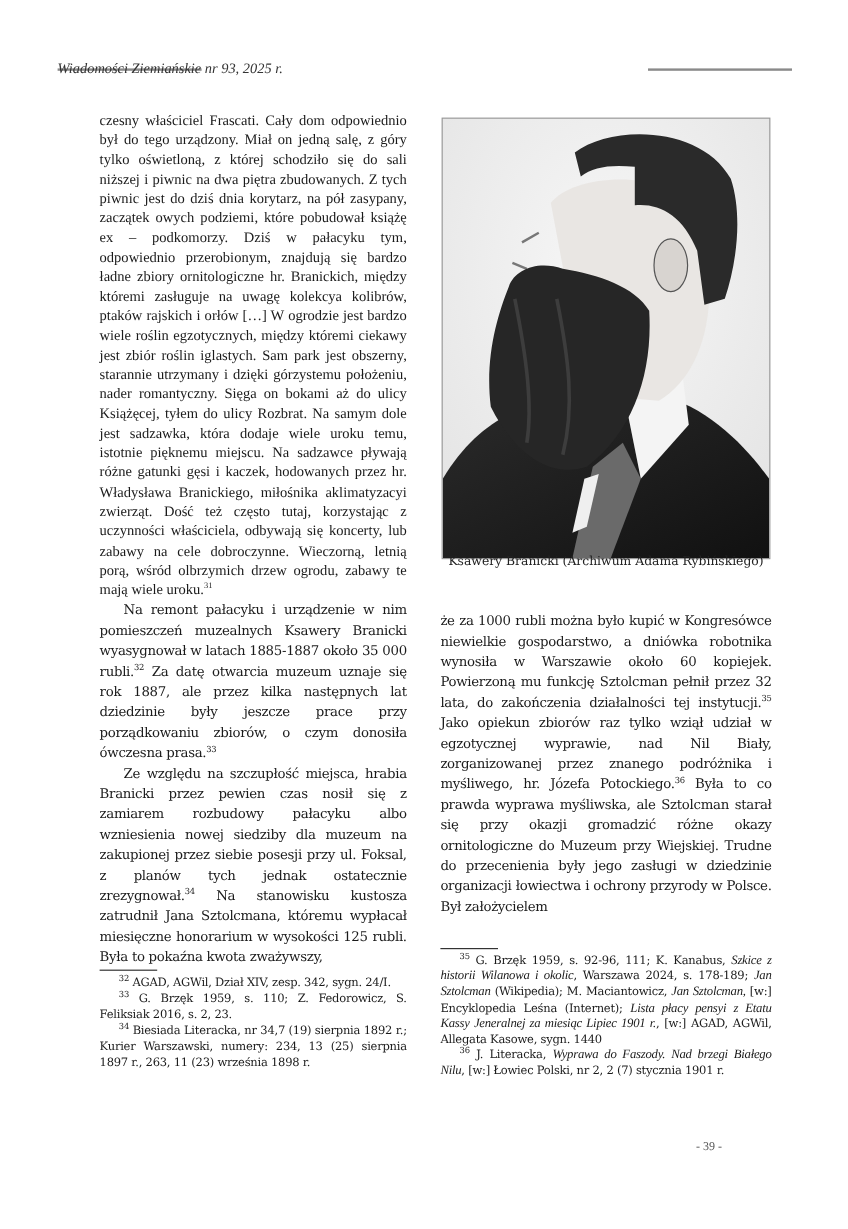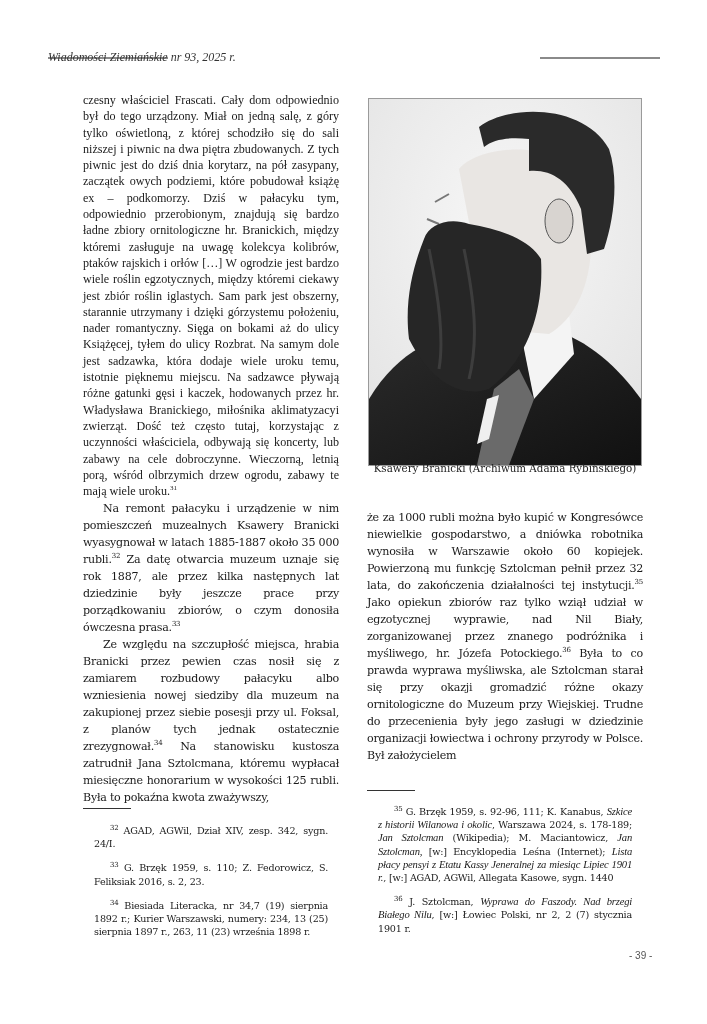--- a/index.html
+++ b/index.html
@@ -14,27 +14,27 @@
   .col { position: absolute; }
   .col-left { left: 83px; top: 92px; width: 256px; }
   .col-right { left: 367px; width: 276px; }
   p { margin: 0; text-align: justify; }
   .quote { font-family: "Liberation Serif", serif; font-size: 12.1px; line-height: 16.3px; }
   .body { font-family: "DejaVu Serif", serif; font-size: 11.1px; line-height: 17.0px; letter-spacing: -0.25px; }
   .indent { text-indent: 20px; }
   sup { font-size: 7px; line-height: 0; vertical-align: super; }
   .fn-sep { position: absolute; height: 1px; background: #333; width: 48px; }
   .footnotes { position: absolute; font-family: "DejaVu Serif", serif; font-size: 9.6px; line-height: 13.2px; letter-spacing: -0.2px; }
-  .footnotes p { text-indent: 16px; margin: 11px; text-align: justify; }
+  .footnotes p { text-indent: 16px; margin: 0; text-align: justify; }
   .footnotes i { font-family: "Liberation Serif", serif; font-size: 10.6px; }
   .photo { position: absolute; left: 368px; top: 98px; width: 274px; height: 368px;
            border: 1px solid #9a9a9a; box-sizing: border-box; overflow: hidden; background: #f3f3f3; }
   .caption { position: absolute; left: 367px; top: 461px; width: 276px; text-align: center;
              font-family: "DejaVu Serif", serif; font-size: 10.3px; line-height: 14px; color: #222; }
-  .page-num { position: absolute; top: 950px; left: 629px; font-family: Liberation Sans, sans-serif;
+  .page-num { position: absolute; top: 950px; left: 580px; font-family: Liberation Serif, serif;
               font-size: 10px; color: #555; }
 </style>
 </head>
 <body>
 
 <div class="header">
   <div class="rule left"></div>
   <div class="title">Wiadomości Ziemiańskie nr 93, 2025 r.</div>
   <div class="rule right"></div>
 </div>
@@ -89,16 +89,16 @@
 
 <div class="caption">Ksawery Branicki (Archiwum Adama Rybińskiego)</div>
 
 <div class="col col-right" style="top:509px;">
   <p class="body"><span>że za 1000 rubli można było kupić w Kongresówce niewielkie gospodarstwo, a dniówka robotnika wynosiła w Warszawie około 60 kopiejek. Powierzoną mu funkcję Sztolcman pełnił przez 32 lata, do zakończenia działalności tej instytucji.</span><sup>35</sup><span> Jako opiekun zbiorów raz tylko wziął udział w egzotycznej wyprawie, nad Nil Biały, zorganizowanej przez znanego podróżnika i myśliwego, hr. Józefa Potockiego.</span><sup>36</sup><span> Była to co prawda wyprawa myśliwska, ale Sztolcman starał się przy okazji gromadzić różne okazy ornitologiczne do Muzeum przy Wiejskiej. Trudne do przecenienia były jego zasługi w dziedzinie organizacji łowiectwa i ochrony przyrody w Polsce. Był założycielem</span></p>
 </div>
 
 <div class="fn-sep" style="left:367px; top:790px;"></div>
 <div class="footnotes" style="left:367px; top:794px; width:276px;">
   <p><sup>35</sup> <span>G. Brzęk 1959, s. 92-96, 111; K. Kanabus, </span><i>Szkice z historii Wilanowa i okolic</i><span>, Warszawa 2024, s. 178-189; </span><i>Jan Sztolcman</i><span> (Wikipedia); M. Maciantowicz, </span><i>Jan Sztolcman,</i><span> [w:] Encyklopedia Leśna (Internet); </span><i>Lista płacy pensyi z Etatu Kassy Jeneralnej za miesiąc Lipiec 1901 r.</i><span>, [w:] AGAD, AGWil, Allegata Kasowe, sygn. 1440</span></p>
-  <p><sup>36</sup> <span>J. Sztolcman, </span><i>Wyprawa do Faszody. Nad brzegi Białego Nilu</i><span>, [w:] Łowiec Polski, nr 2, 2 (7) stycznia 1901 r.</span></p>
+  <p><sup>36</sup> <span>J. Literacka, </span><i>Wyprawa do Faszody. Nad brzegi Białego Nilu</i><span>, [w:] Łowiec Polski, nr 2, 2 (7) stycznia 1901 r.</span></p>
 </div>
 
 <div class="page-num">- 39 -</div>
 
 </body></html>

